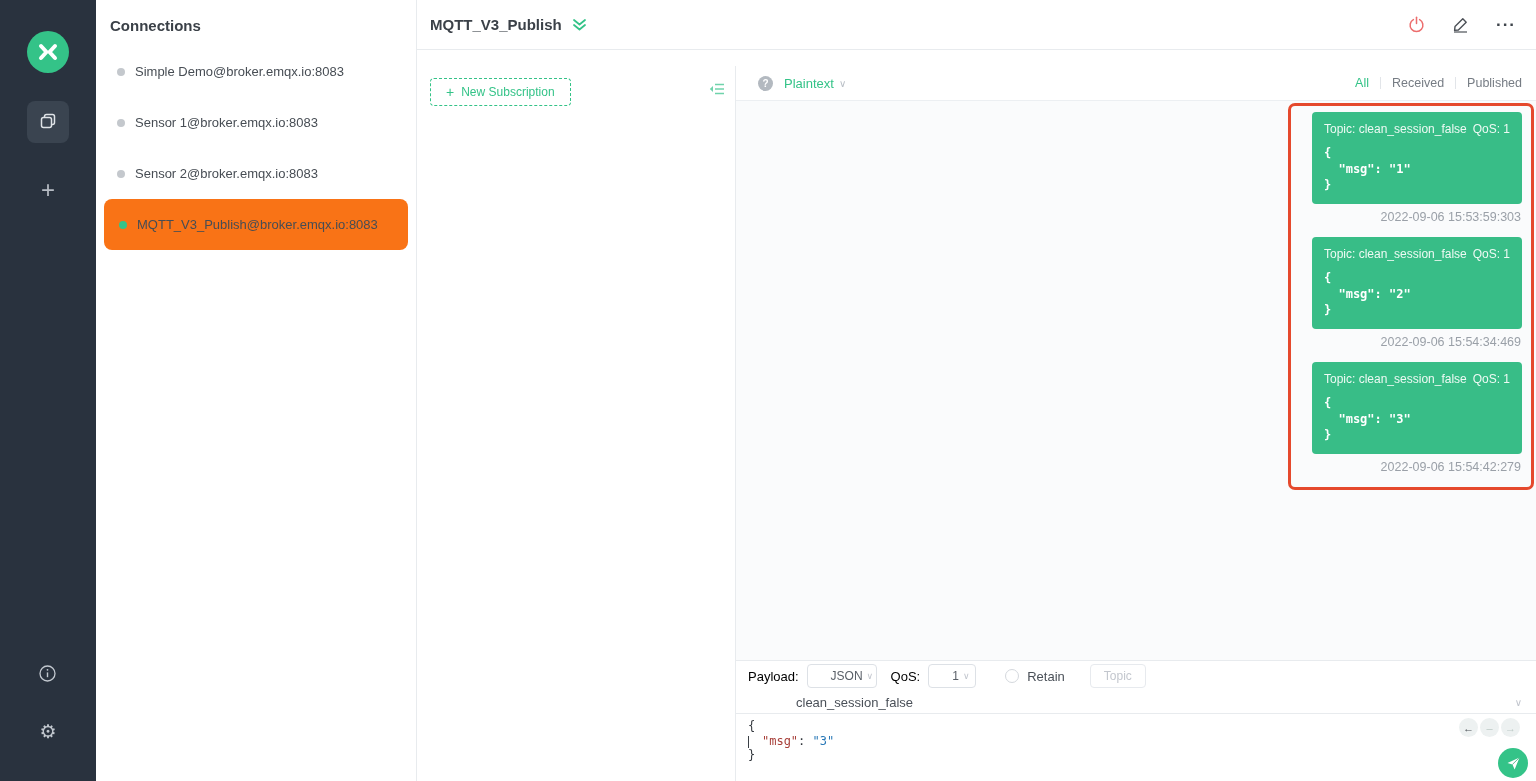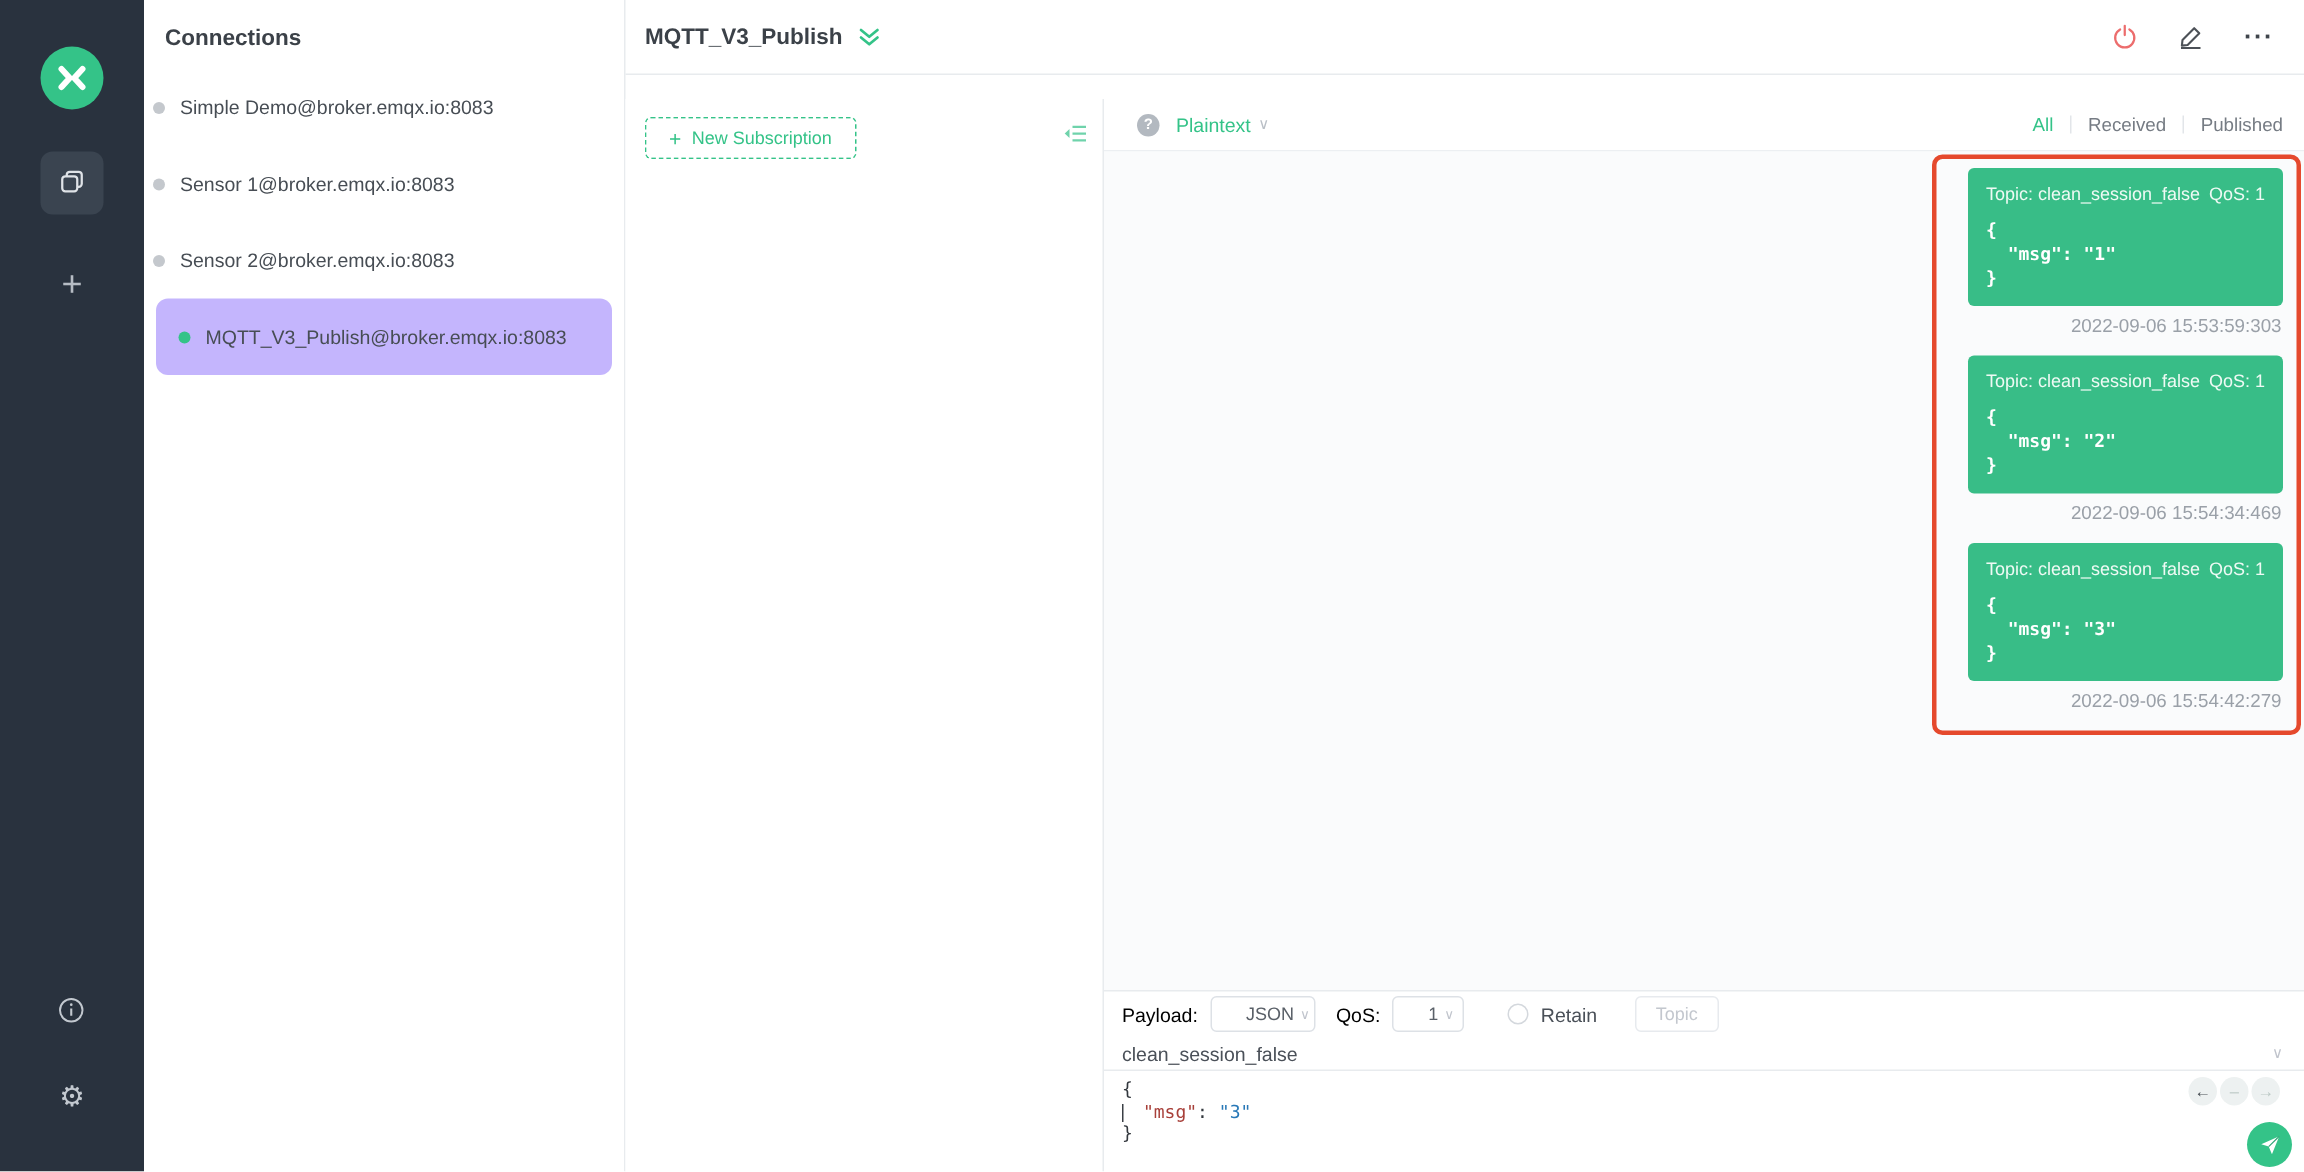--- a/index.html
+++ b/index.html
@@ -17,22 +17,22 @@
   .nav-tile.active { background:#3a4450; }
   .rail-plus { margin-top:26px; font-size:24px; font-weight:300; color:#b6bcc4; cursor:pointer;
                width:42px; height:42px; display:flex; align-items:center; justify-content:center; }
   .rail-spacer { flex:1; }
   .rail-bottom { display:flex; flex-direction:column; align-items:center; gap:40px; margin-bottom:40px; }
   .rail-gear { font-size:19px; color:#c2c8cf; cursor:pointer; line-height:1; }
 
   
   .connections { width:321px; border-right:1px solid #e8ebee; background:#fff; flex-shrink:0; }
   .conn-title { padding:17px 0 12px 14px; font-size:15px; font-weight:bold; color:#3b4148; }
-  .conn-item { height:51px; display:flex; align-items:center; padding-left:6px; cursor:pointer; color:#474d54; }
-  .conn-item.selected { background:#c4b5fd; border-radius:8px; margin:0 8px; padding-left:15px; }
+  .conn-item { height:51px; display:flex; align-items:center; padding-left:21px; cursor:pointer; color:#474d54; }
+  .conn-item.selected { background:#f97316; border-radius:8px; margin:0 8px; padding-left:15px; }
   .dot { width:8px; height:8px; border-radius:50%; background:#c4c8cd; margin-right:10px; flex-shrink:0; }
   .dot.connected { background:#34c388; }
 
   
   .main { flex:1; display:flex; flex-direction:column; min-width:0;gap:16px; }
   .main-header { height:50px; border-bottom:1px solid #e8ebee; display:flex; align-items:center;
                  padding:0 20px 0 13px; flex-shrink:0; }
   .main-title { font-size:15px; font-weight:bold; color:#3b4148; }
   .title-chev { margin-left:10px; display:flex; cursor:pointer; }
   .hdr-spacer { flex:1; }
@@ -87,21 +87,21 @@
   .sel-chev { color:#c0c4cc; font-size:9px; margin-left:4px; }
   .qos-label { margin-left:14px; }
   .retain { display:flex; align-items:center; margin-left:15px; cursor:pointer; }
   .radio { width:14px; height:14px; border:1px solid #d4d8dd; border-radius:50%; background:#fff; }
   .retain-label { font-size:13px; color:#4a5058; margin-left:8px; }
   .meta-btn { border:1px solid #e7eaee; color:#c3c7ce; border-radius:4px; font-size:12px;
               padding:4px 13px; margin-left:25px; cursor:not-allowed; background:#fff; }
   .pub-topic { height:23px; display:flex; align-items:center; padding:0 14px 0 12px;
                border-bottom:1px solid #e8ebee; flex-shrink:0; }
   .topic-input { border:none; outline:none; flex:1; font-size:13px; color:#4a5058;
-                 font-family:"Liberation Sans", sans-serif; background:transparent; }
+                 font-family:"Liberation Sans", sans-serif; background:transparent;margin-left:48px; }
   .topic-chev { color:#c0c4cc; font-size:10px; cursor:pointer; }
   .pub-editor { flex:1; position:relative; padding:5px 0 0 12px;
                 font-family:"DejaVu Sans Mono", monospace; font-size:12px; line-height:14.5px; color:#33383e; }
   .code-line { white-space:pre; }
   .caret { display:inline-block; width:0; border-left:1.5px solid #3a3f45; height:12px;
            vertical-align:text-bottom; margin-right:-1.5px; }
   .tok-key { color:#a8403a; }
   .tok-val { color:#2878b7; }
   .history { position:absolute; top:4px; right:16px; display:flex; gap:2px; }
   .hist-btn { width:19px; height:19px; border-radius:50%; background:#edf1f1; border:none; cursor:pointer;

